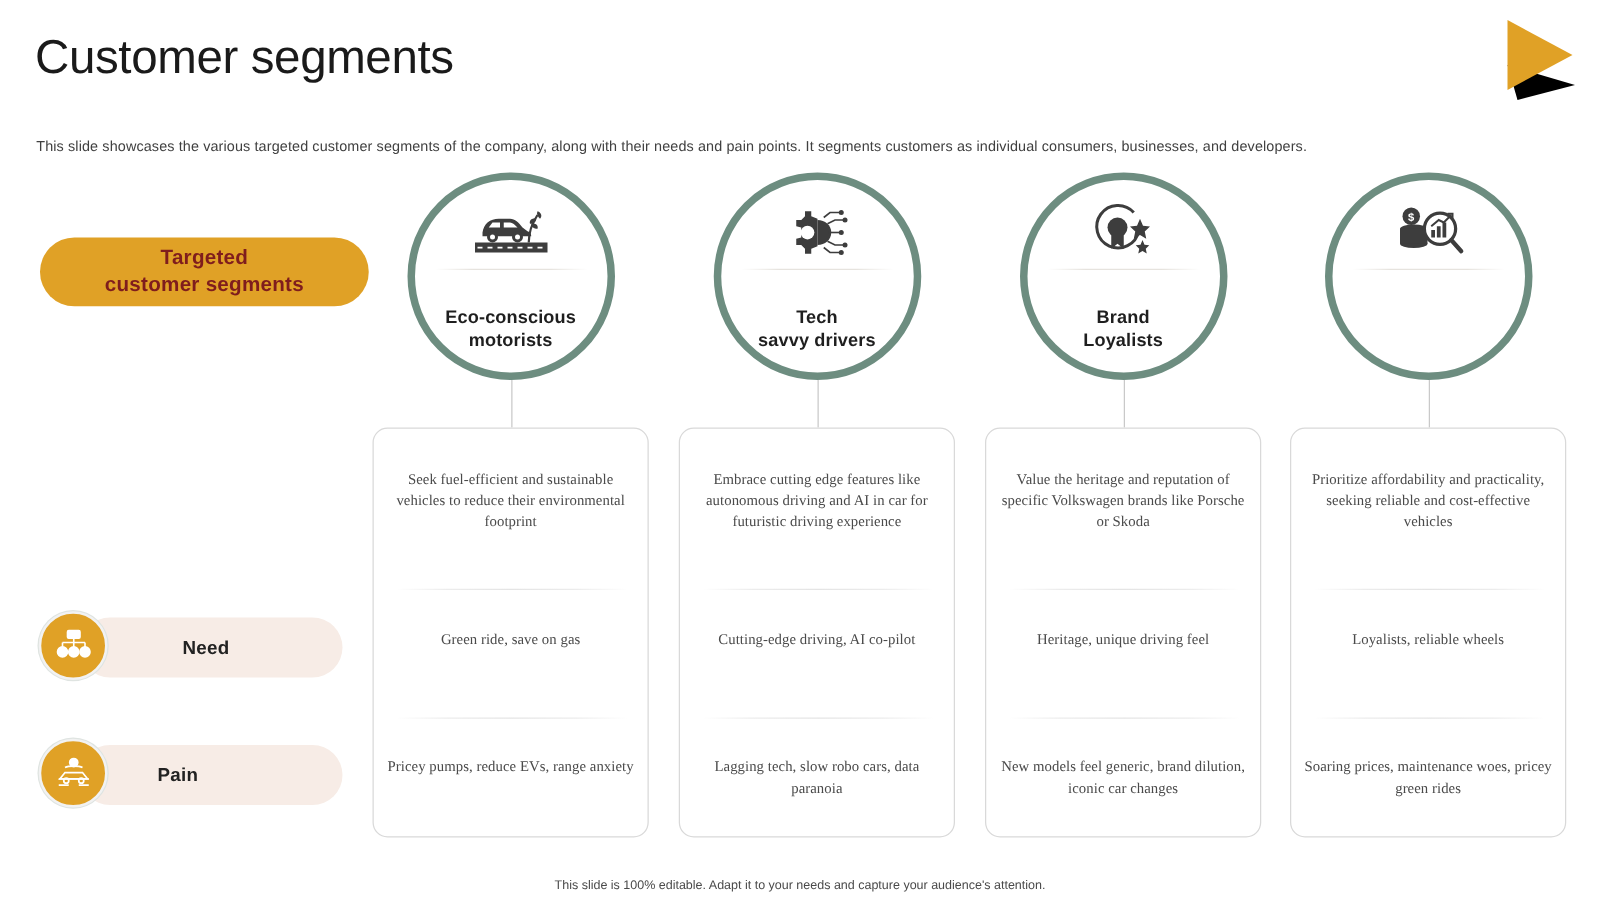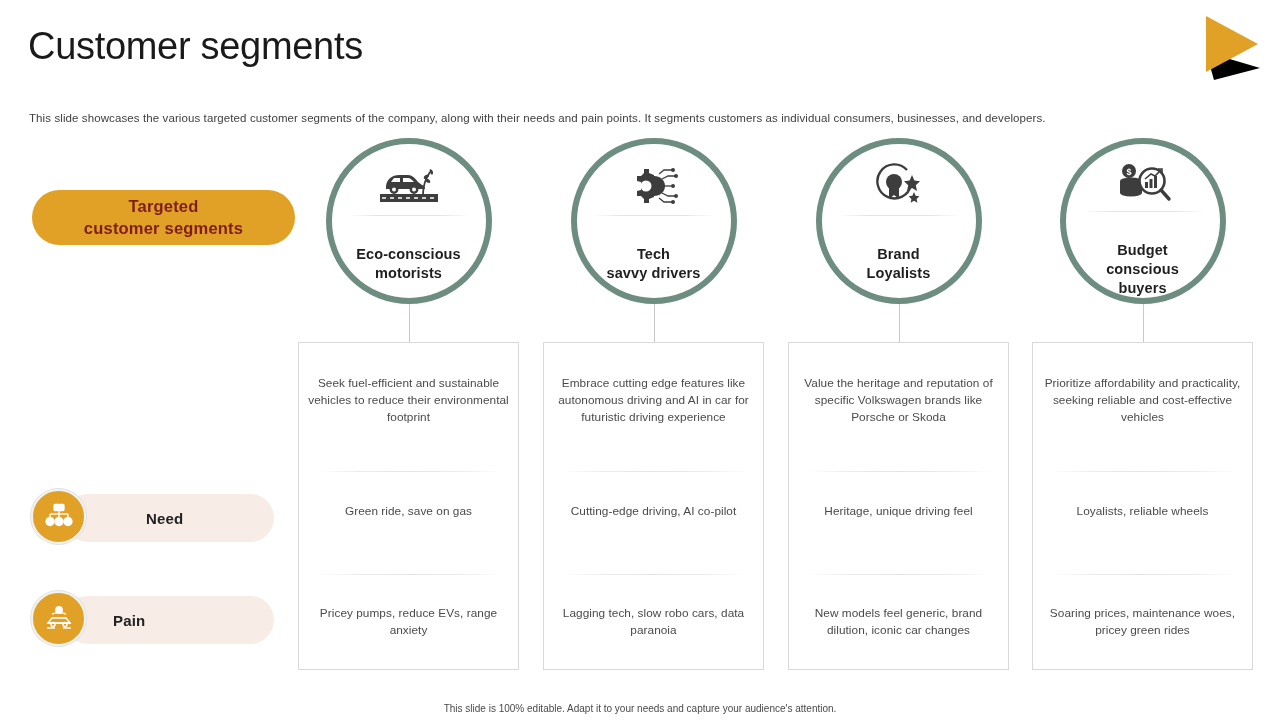--- a/index.html
+++ b/index.html
@@ -99,21 +99,21 @@
   .row-label .label-text {
     position: relative;
     z-index: 2;
     margin-left: 27px;
     font-size: 15px;
     font-weight: 700;
     color: #222222;
     letter-spacing: 0.2px;
   }
   #row-need  { top: 494px; gap: 33px; }
-  #row-pain  { top: 596px; }
+  #row-pain  { top: 596px; gap: 13px; }
 
   
   .column {
     position: absolute;
     top: 138px;
     width: 245px;
   }
   .col-0 { left: 286px; }
   .col-1 { left: 531px; }
   .col-2 { left: 776px; }
@@ -168,22 +168,23 @@
   }
 
   
   .card {
     position: absolute;
     top: 204px;
     left: 12px;
     width: 221px;
     height: 328px;
     border: 1px solid #d9d9d9;
-    border-radius: 0;
+    border-radius: 12px;
     background: #ffffff;
+    font-family: Liberation Serif, serif;
   }
   .cell {
     position: absolute;
     left: 0;
     width: 100%;
     padding: 0 8px;
     text-align: center;
     font-size: 11.8px;
     color: #4a4a4a;
     line-height: 1.42;
@@ -399,25 +400,20 @@
           <rect x="31" y="20" width="3" height="6"></rect>
           <rect x="35.5" y="17" width="3" height="9"></rect>
           <rect x="40" y="14" width="3" height="12"></rect>
         </g>
         <path d="M31 17 L37 12 L41 14 L47 8" fill="none" stroke="#3d3d3d" stroke-width="1.6"></path>
         <path d="M44 7 L48 7 L48 11" fill="none" stroke="#3d3d3d" stroke-width="1.6"></path>
         <line x1="47" y1="28" x2="55" y2="37" stroke="#3d3d3d" stroke-width="3.4" stroke-linecap="round"></line>
       </svg>
     </div>
     <div class="circle-rule"></div>
-    <div class="circle-title">
-      <div>Budget</div>
-      <div>conscious</div>
-      <div>buyers</div>
-    </div>
   </div>
   <div class="connector"></div>
   <div class="card">
     <div class="cell cell-desc">Prioritize affordability and practicality, seeking reliable and cost-effective vehicles</div>
     <div class="divider div-1"></div>
     <div class="cell cell-need">Loyalists,
 reliable wheels</div>
     <div class="divider div-2"></div>
     <div class="cell cell-pain">Soaring prices, maintenance woes, pricey green rides</div>
   </div>

